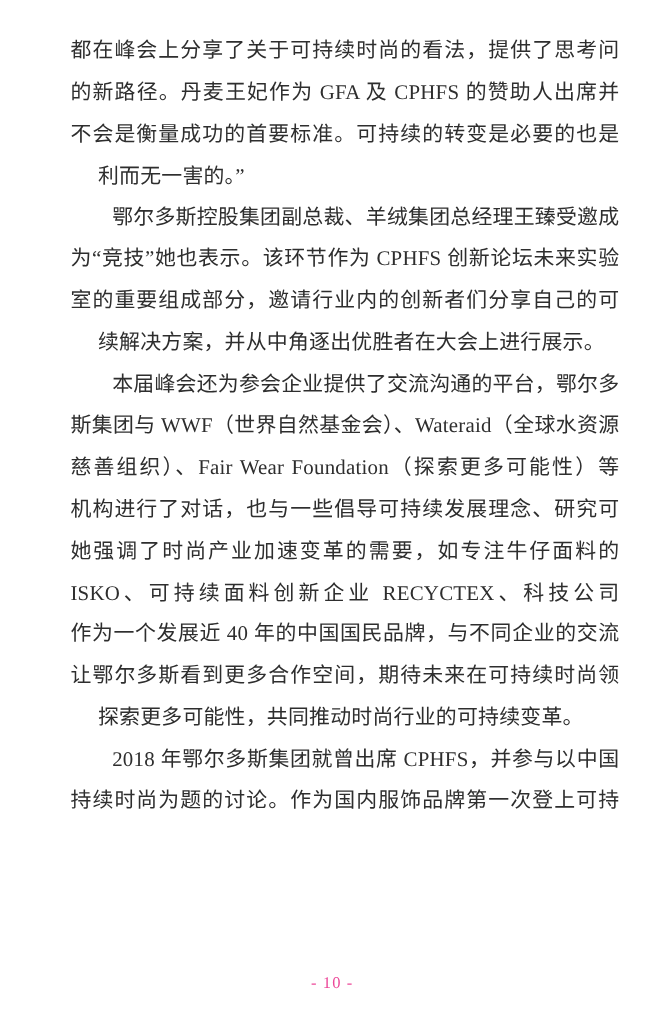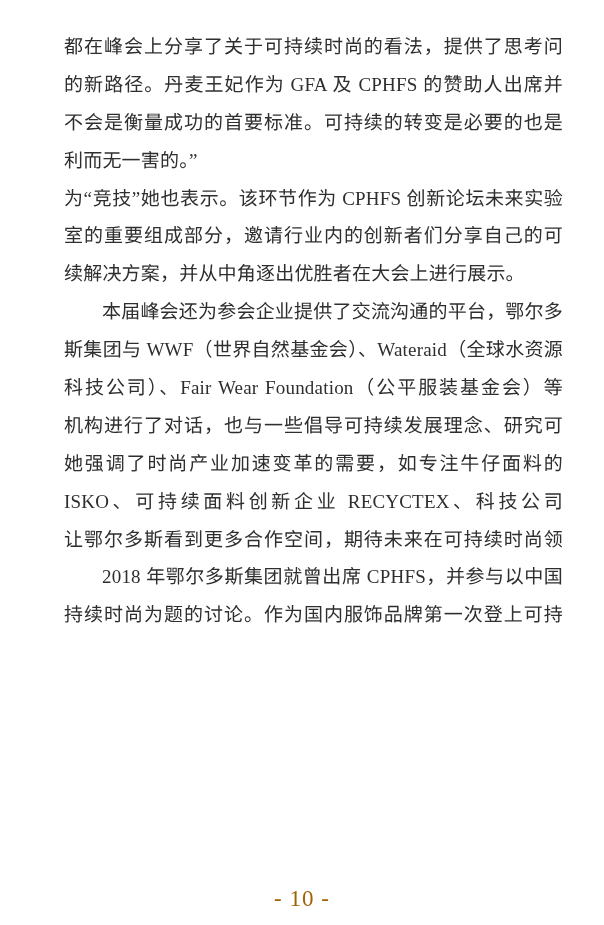--- a/index.html
+++ b/index.html
@@ -42,58 +42,62 @@
   
   .line.fill {
     text-align-last: justify;
     white-space: normal;
     overflow: hidden;
   }
   
   .line.end {
     text-align: right;
     text-align-last: left;
+    margin-left: 25px;
   }
   .line.indent {
     text-indent: 2em;
   }
   .footer {
     position: absolute;
     left: 0;
     top: 886px;
     width: 604px;
     text-align: center;
-    font-size: 23px;
+    font-size: 15px;
     letter-spacing: 1px;
-    color: #a16207;
+    color: #ec4899;
   }
 </style>
 </head>
 <body>
 
 <div class="page">
 
   <div class="body-text">
 
     <div class="line fill">都在峰会上分享了关于可持续时尚的看法，提供了思考问题</div>
     <div class="line fill">的新路径。丹麦王妃作为 GFA 及 CPHFS 的赞助人出席并致欢</div>
     <div class="line fill">不会是衡量成功的首要标准。可持续的转变是必要的也是我</div>
     <div class="line end">利而无一害的。”</div>
 
+    <div class="line fill indent">鄂尔多斯控股集团副总裁、羊绒集团总经理王臻受邀成</div>
     <div class="line fill">为“竞技”她也表示。该环节作为 CPHFS 创新论坛未来实验</div>
     <div class="line fill">室的重要组成部分，邀请行业内的创新者们分享自己的可持</div>
     <div class="line end">续解决方案，并从中角逐出优胜者在大会上进行展示。</div>
 
     <div class="line fill indent">本届峰会还为参会企业提供了交流沟通的平台，鄂尔多</div>
     <div class="line fill">斯集团与 WWF（世界自然基金会）、Wateraid（全球水资源</div>
-    <div class="line fill">科技公司）、Fair Wear Foundation（公平服装基金会）等</div>
+    <div class="line fill">慈善组织）、Fair Wear Foundation（探索更多可能性）等</div>
     <div class="line fill">机构进行了对话，也与一些倡导可持续发展理念、研究可持</div>
     <div class="line fill">她强调了时尚产业加速变革的需要，如专注牛仔面料的</div>
     <div class="line fill">ISKO、可持续面料创新企业 RECYCTEX、科技公司 EUVEKA 等。</div>
+    <div class="line fill">作为一个发展近 40 年的中国国民品牌，与不同企业的交流</div>
     <div class="line fill">让鄂尔多斯看到更多合作空间，期待未来在可持续时尚领域</div>
+    <div class="line end">探索更多可能性，共同推动时尚行业的可持续变革。</div>
 
     <div class="line fill indent">2018 年鄂尔多斯集团就曾出席 CPHFS，并参与以中国可</div>
     <div class="line fill">持续时尚为题的讨论。作为国内服饰品牌第一次登上可持续</div>
   </div>
 
   <div class="footer">- 10 -</div>
 
 </div>
 
 </body></html>

